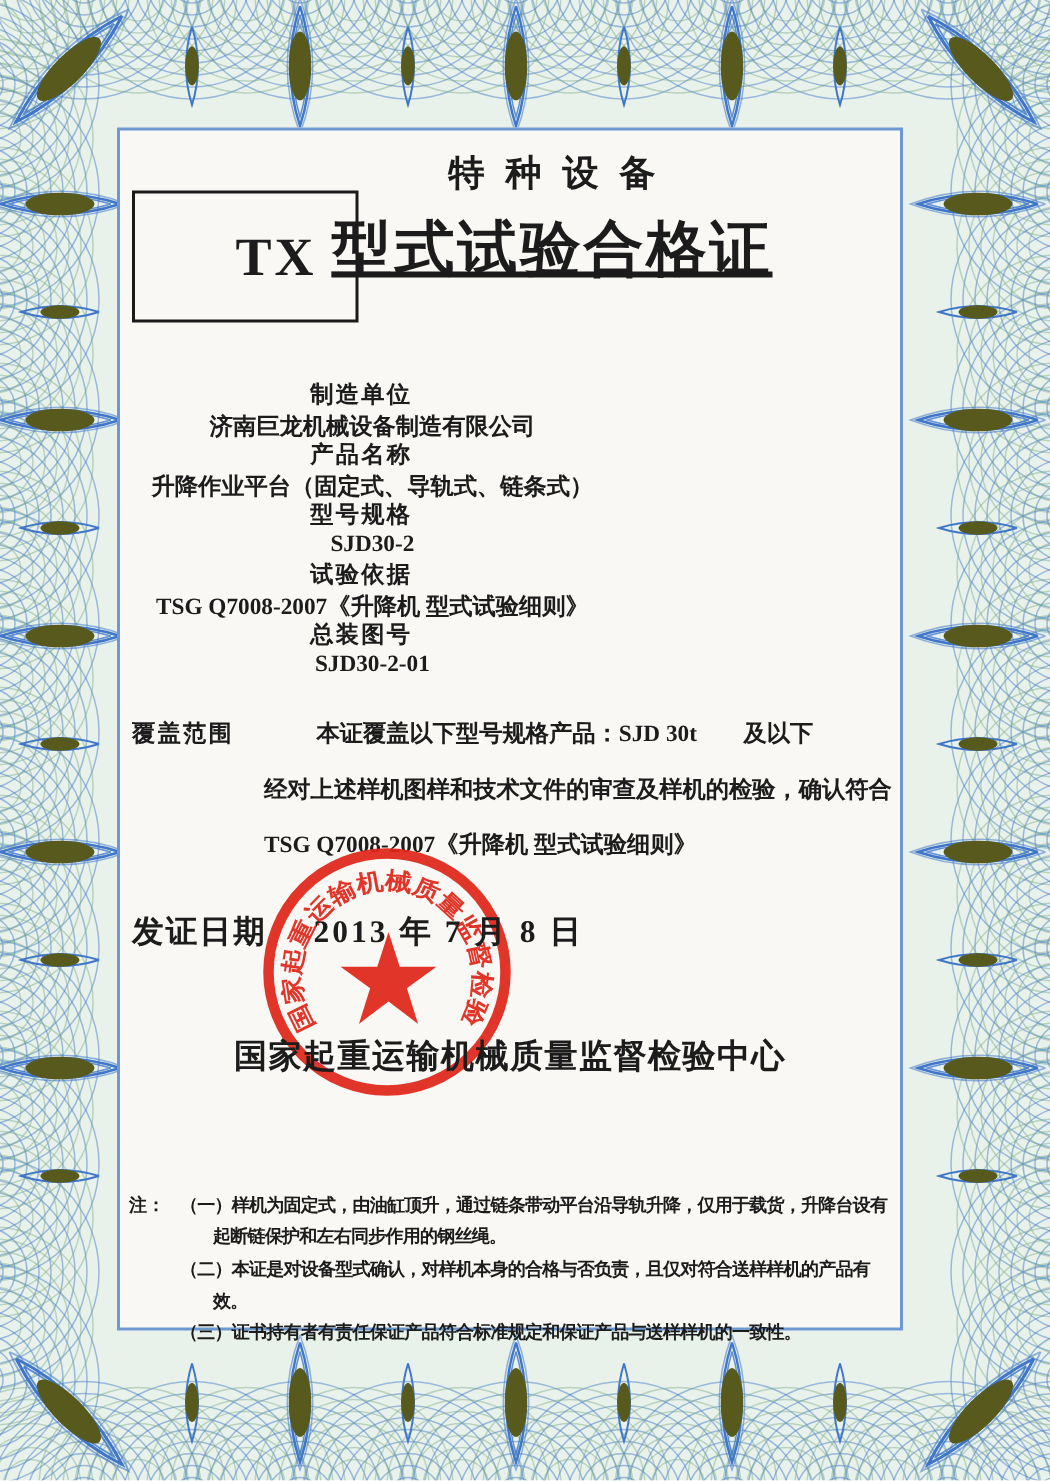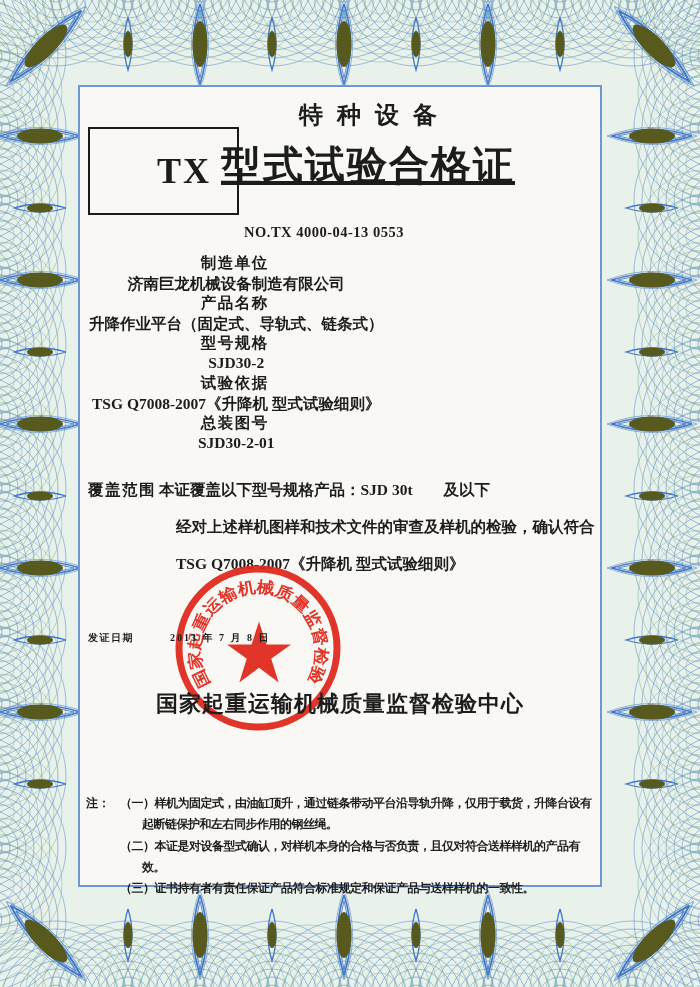--- a/index.html
+++ b/index.html
@@ -19,25 +19,25 @@
     border:2.5px solid #1a1a1a;display:flex;align-items:center;justify-content:center;
     font-size:36px;font-weight:700;letter-spacing:2px;padding-left:41px;
   }
   .header{position:absolute;left:92px;top:12px;width:392px;text-align:center;}
   .title-small{font-size:24px;font-weight:700;letter-spacing:14px;text-indent:14px;white-space:nowrap;}
   .title-main{font-size:40px;font-weight:900;letter-spacing:2px;margin-top:7px;white-space:nowrap;text-decoration:underline;}
   .cert-no{position:absolute;left:0;top:137px;width:488px;text-align:center;font-size:14.5px;font-weight:700;letter-spacing:.5px;}
   .fields{position:absolute;left:8px;top:166px;font-size:15.5px;font-weight:600;}
   .field-row{height:40px;display:flex;align-items:center;flex-direction:column;}
   .f-label{width:70px;letter-spacing:1.5px;white-space:nowrap;flex-shrink:0;}
-  .f-value{margin-left:1px;white-space:nowrap;}
+  .f-value{margin-left:13px;white-space:nowrap;}
   .coverage{position:absolute;left:8px;top:384px;font-size:15.5px;font-weight:600;line-height:37px;}
-  .cov-row1{display:flex;}
+  .cov-row1{display:flex;gap:40px;}
   .cov-cont{margin-left:88px;white-space:nowrap;}
-  .issue-row{position:absolute;left:8px;top:544px;display:flex;font-size:10px;font-weight:600;z-index:3;}
+  .issue-row{position:absolute;left:8px;top:520px;display:flex;font-size:21px;font-weight:600;z-index:3;gap:39px;}
   .issue-value{margin-left:12px;letter-spacing:2px;white-space:nowrap;}
   .stamp{position:absolute;left:88px;top:471px;width:180px;height:180px;z-index:2;opacity:.93;}
   .authority{position:absolute;left:0;top:602px;width:100%;text-align:center;font-size:22px;font-weight:700;letter-spacing:1px;z-index:3;white-space:nowrap;}
   .notes{position:absolute;left:4px;right:2px;top:706px;display:flex;font-size:12px;line-height:1.78;font-weight:600;letter-spacing:-0.5px;z-index:3;}
   .notes-label{width:34px;flex-shrink:0;padding-left:2px;letter-spacing:0;}
   .notes-items{flex:1;}
   .note-item{padding-left:22px;text-indent:-22px;}
 </style>
 </head>
 <body>
@@ -216,21 +216,20 @@
 
     <div class="tx-box">
       <span>TX</span>
     </div>
 
     <div class="header">
       <div class="title-small">特种设备</div>
       <div class="title-main">型式试验合格证</div>
     </div>
 
-    <div class="cert-no">NO.TX 4000-04-13 0553</div>
 
     <div class="fields">
       <div class="field-row">
         <span class="f-label">制造单位</span>
         <span class="f-value">济南巨龙机械设备制造有限公司</span>
       </div>
       <div class="field-row">
         <span class="f-label">产品名称</span>
         <span class="f-value">升降作业平台（固定式、导轨式、链条式）</span>
       </div>

